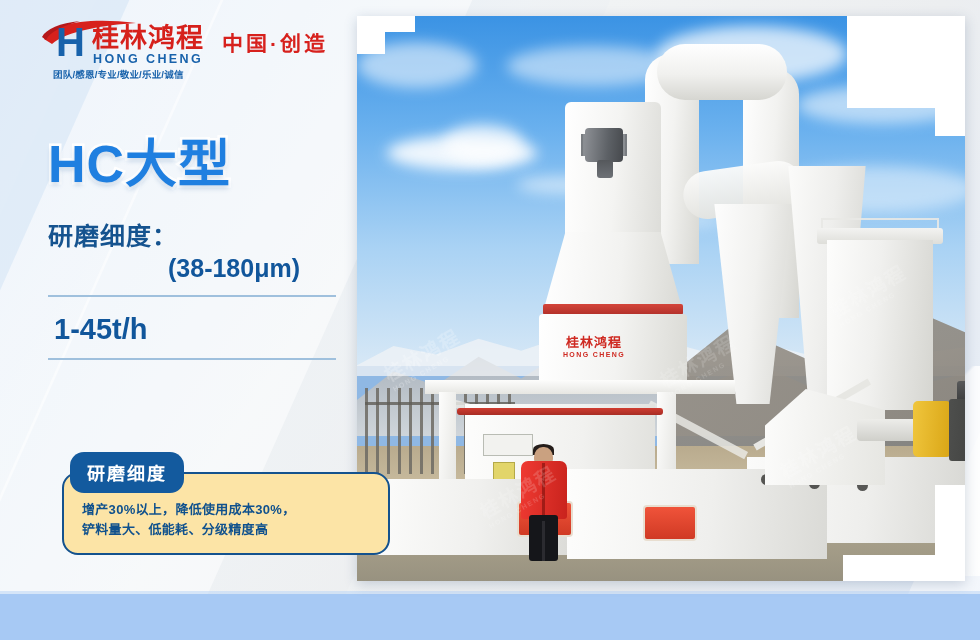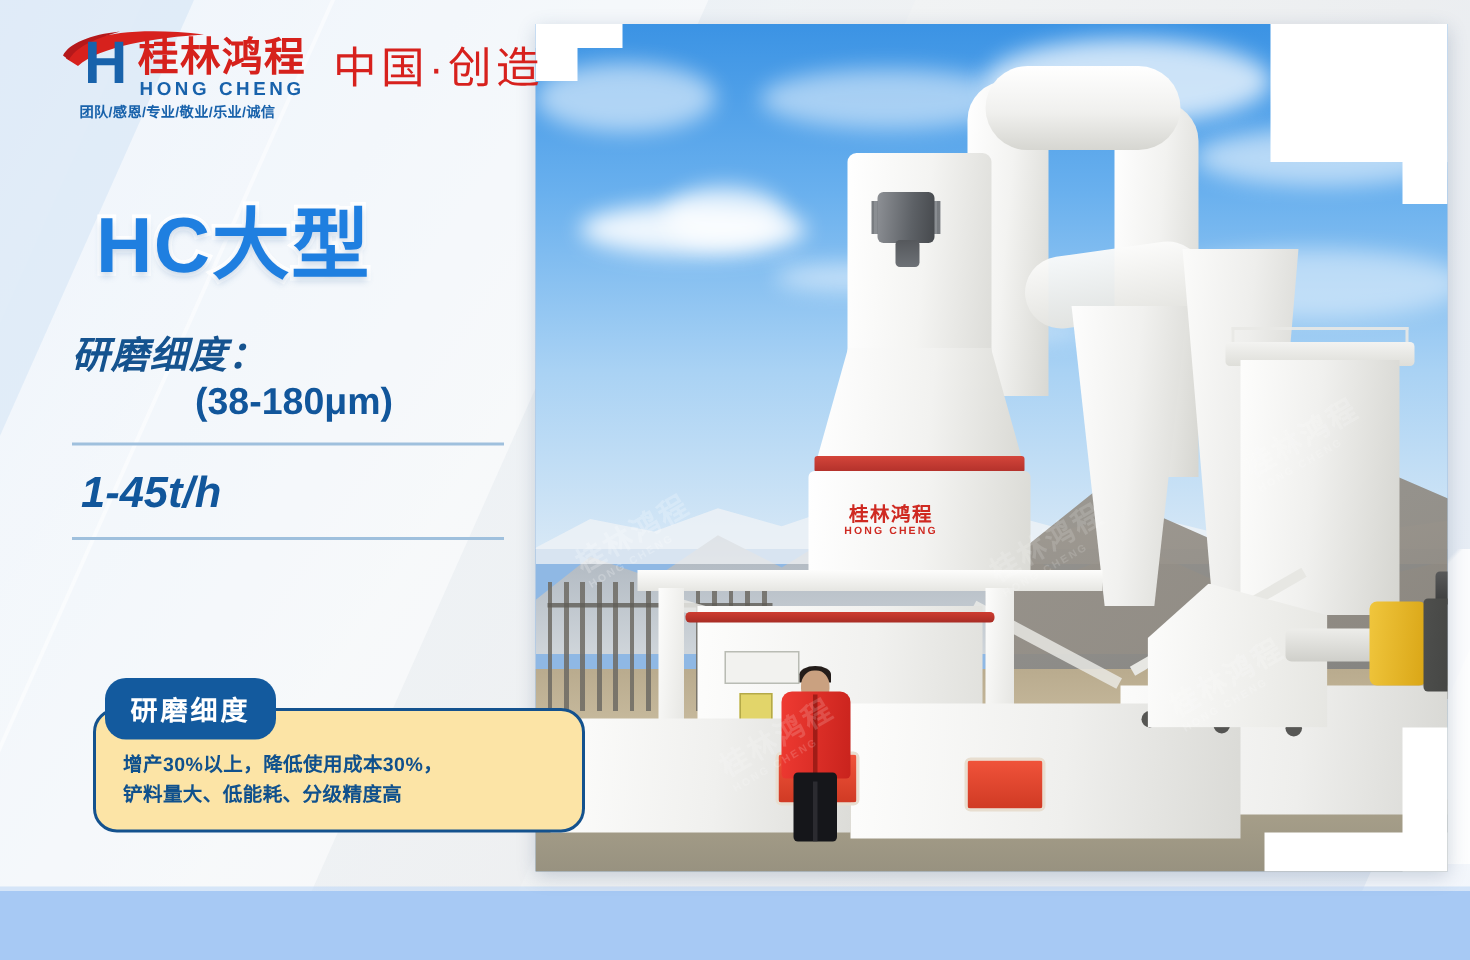--- a/index.html
+++ b/index.html
@@ -122,22 +122,22 @@
   .logo-tag {
     position:absolute;
     left:13px; top:55px;
     font-size:9.5px;
     font-weight:bold;
     color:#1862ab;
     letter-spacing:.2px;
     white-space:nowrap;
   }
   .slogan {
-    font-size:29px;
-    font-weight:normal;
+    font-size:21px;
+    font-weight:bold;
     color:#d7211d;
     letter-spacing:3px;
     white-space:nowrap;
     margin-left:6px;
     margin-top:-6px;
   }
 
   
   .left-col {
     position:absolute;
@@ -148,58 +148,57 @@
 
   .title-1, .title-2 {
     font-weight:bold;
     color:#1f7fe0;
     line-height:1;
     white-space:nowrap;
     -webkit-text-stroke:5px #ffffff;
     paint-order:stroke fill;
     text-shadow:0 3px 5px rgba(60,110,170,.28);
   }
-  .title-1 { font-size:52px; letter-spacing:1px;margin-left:16px; }
+  .title-1 { font-size:52px; letter-spacing:1px; }
   .title-2 {
     font-size:62px;
     letter-spacing:0px;
     margin-top:12px;
     color:#1565c8;
   }
   .title-2 .accent { color:#1e7fe2; }
 
   .spec {
     margin-top:26px;
     white-space:nowrap;
   }
   .spec-row {
     display:flex;
     align-items:baseline;
     white-space:nowrap;
-    font-style:italic;
   }
   .spec-label {
     font-size:25px;
     font-weight:bold;
     color:#15538f;
     letter-spacing:1px;
   }
   .spec-value {
     font-size:29px;
     font-weight:bold;
     color:#11569b;
     margin-left:6px;
     letter-spacing:0px;
   }
   .spec-sub {
     font-size:25px;
     font-weight:bold;
     color:#11569b;
     text-align:left;
-    margin-left:82px;
+    margin-left:120px;
     margin-top:2px;
     white-space:nowrap;
   }
   .divider {
     height:2px;
     background:#9fc0dd;
     margin-top:12px;
     width:288px;
   }
   .spec-2 { margin-top:16px; }

